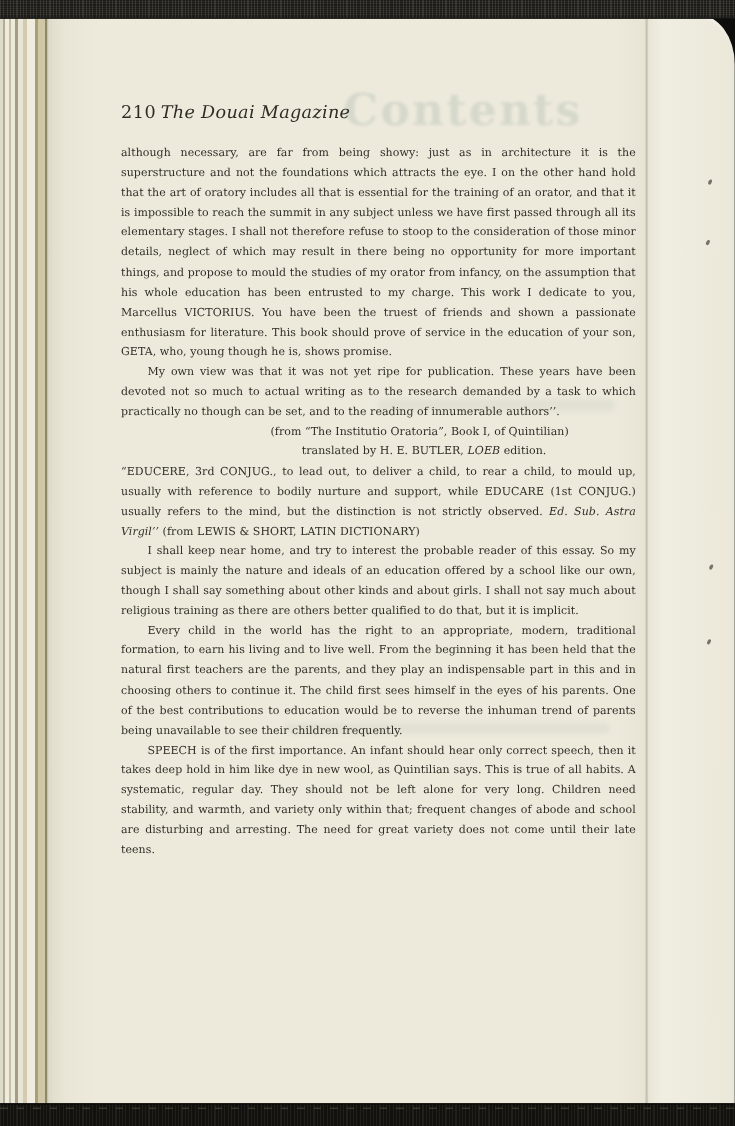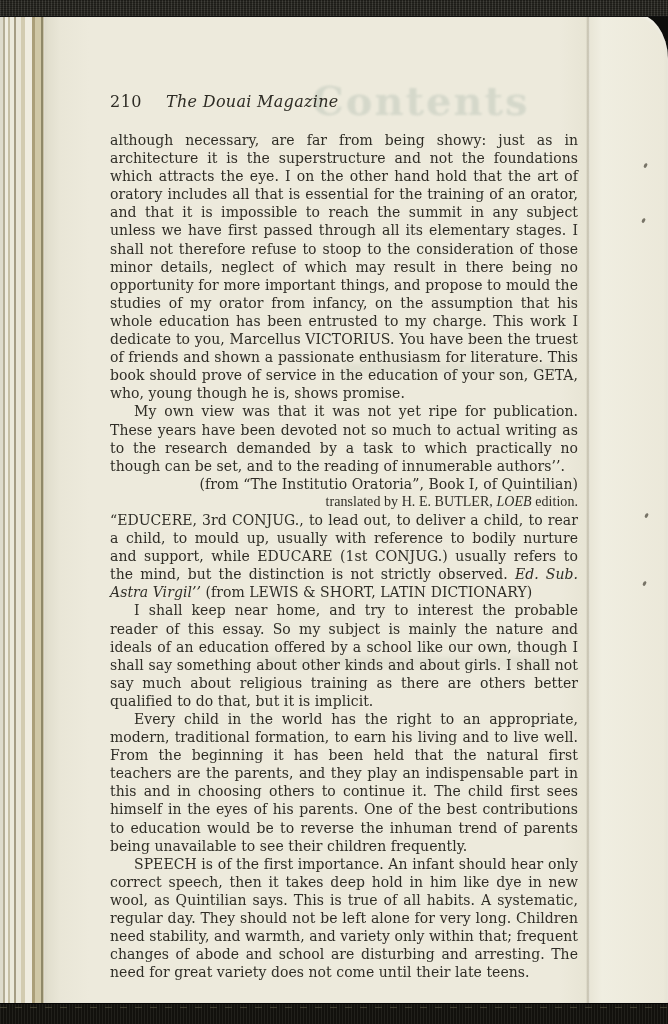--- a/index.html
+++ b/index.html
@@ -75,29 +75,29 @@
   .speck.s1{left:600px;top:150px;}
   .speck.s2{left:598px;top:205px;}
   .speck.s3{left:601px;top:500px;}
   .speck.s4{left:599px;top:568px;}
   
   .running-head{
     position:absolute;left:66px;top:79px;width:470px;
     font-size:16px;color:#2e2c25;
   }
   .running-head .pagenum{font-style:normal;letter-spacing:0.5px;}
-  .running-head .mag{font-style:italic;margin-left:24px;letter-spacing:0.3px;}
+  .running-head .mag{font-style:italic;margin-left:4px;letter-spacing:0.3px;}
   .page-body{
     position:absolute;left:66px;top:118px;width:468px;
-    font-size:14px;line-height:18.1px;color:#2f2d26;
+    font-size:10px;line-height:18.1px;color:#2f2d26;
     text-align:justify;letter-spacing:0.05px;
   }
   .page-body p{margin:0;padding:0;}
   .page-body p.indent{text-indent:24px;}
-  .page-body p.freeline{text-align:right;}
+  .page-body p.freeline{text-align:center;}
   .ital{font-style:italic;}
 </style>
 </head>
 <body>
 
 <div class="page-edges"></div>
 
 <div class="page">
   <div class="crease"></div>
 
@@ -111,21 +111,21 @@
   <div class="speck s4"></div>
 
   <div class="running-head">
     <span class="pagenum">210</span><span class="mag">The Douai Magazine</span>
   </div>
 
   <div class="page-body">
       <p><span>although necessary, are far from being showy: just as in architecture it is the superstructure and not the foundations which attracts the eye.  I on the other hand hold that the art of oratory includes all that is essential for the training of an orator, and that it is impossible to reach the summit in any subject unless we have first passed through all its elementary stages.  I shall not therefore refuse to stoop to the consideration of those minor details, neglect of which may result in there being no opportunity for more important things, and propose to mould the studies of my orator from infancy, on the assumption that his whole education has been entrusted to my charge.  This work I dedicate to you, Marcellus VICTORIUS.  You have been the truest of friends and shown a passionate enthusiasm for literature.  This book should prove of service in the education of your son, GETA, who, young though he is, shows promise.</span></p>
       <p class="indent"><span>My own view was that it was not yet ripe for publication. These years have been devoted not so much to actual writing as to the research demanded by a task to which practically no though can be set, and to the reading of innumerable authors’’.</span></p>
       <p class="freeline" style="margin-left: 75px;"><span>(from “The Institutio Oratoria”, Book I, of Quintilian)</span></p>
-      <p class="freeline" style="margin-left: 83px; font-family: Liberation Serif, serif;"><span>translated by H. E. BUTLER, </span><span class="ital">LOEB</span><span> edition.</span></p>
+      <p class="freeline" style="margin-left: 83px;"><span>translated by H. E. BUTLER, </span><span class="ital">LOEB</span><span> edition.</span></p>
       <p><span>“EDUCERE, 3rd CONJUG., to lead out, to deliver a child, to rear a child, to mould up, usually with reference to bodily nurture and support, while EDUCARE (1st CONJUG.) usually refers to the mind, but the distinction is not strictly observed. </span><span class="ital">Ed. Sub. Astra Virgil’’</span><span> (from LEWIS &amp; SHORT, LATIN DICTIONARY)</span></p>
       <p class="indent"><span>I shall keep near home, and try to interest the probable reader of this essay.  So my subject is mainly the nature and ideals of an education offered by a school like our own, though I shall say something about other kinds and about girls.  I shall not say much about religious training as there are others better qualified to do that, but it is implicit.</span></p>
       <p class="indent"><span>Every child in the world has the right to an appropriate, modern, traditional formation, to earn his living and to live well. From the beginning it has been held that the natural first teachers are the parents, and they play an indispensable part in this and in choosing others to continue it.  The child first sees himself in the eyes of his parents.  One of the best contributions to education would be to reverse the inhuman trend of parents being unavailable to see their children frequently.</span></p>
       <p class="indent"><span>SPEECH is of the first importance.  An infant should hear only correct speech, then it takes deep hold in him like dye in new wool, as Quintilian says.  This is true of all habits.  A systematic, regular day.  They should not be left alone for very long. Children need stability, and warmth, and variety only within that; frequent changes of abode and school are disturbing and arresting. The need for great variety does not come until their late teens.</span></p>
     </div>
 </div>
 
 <div class="cover-top"></div>
 <div class="cover-bottom"></div>
 

